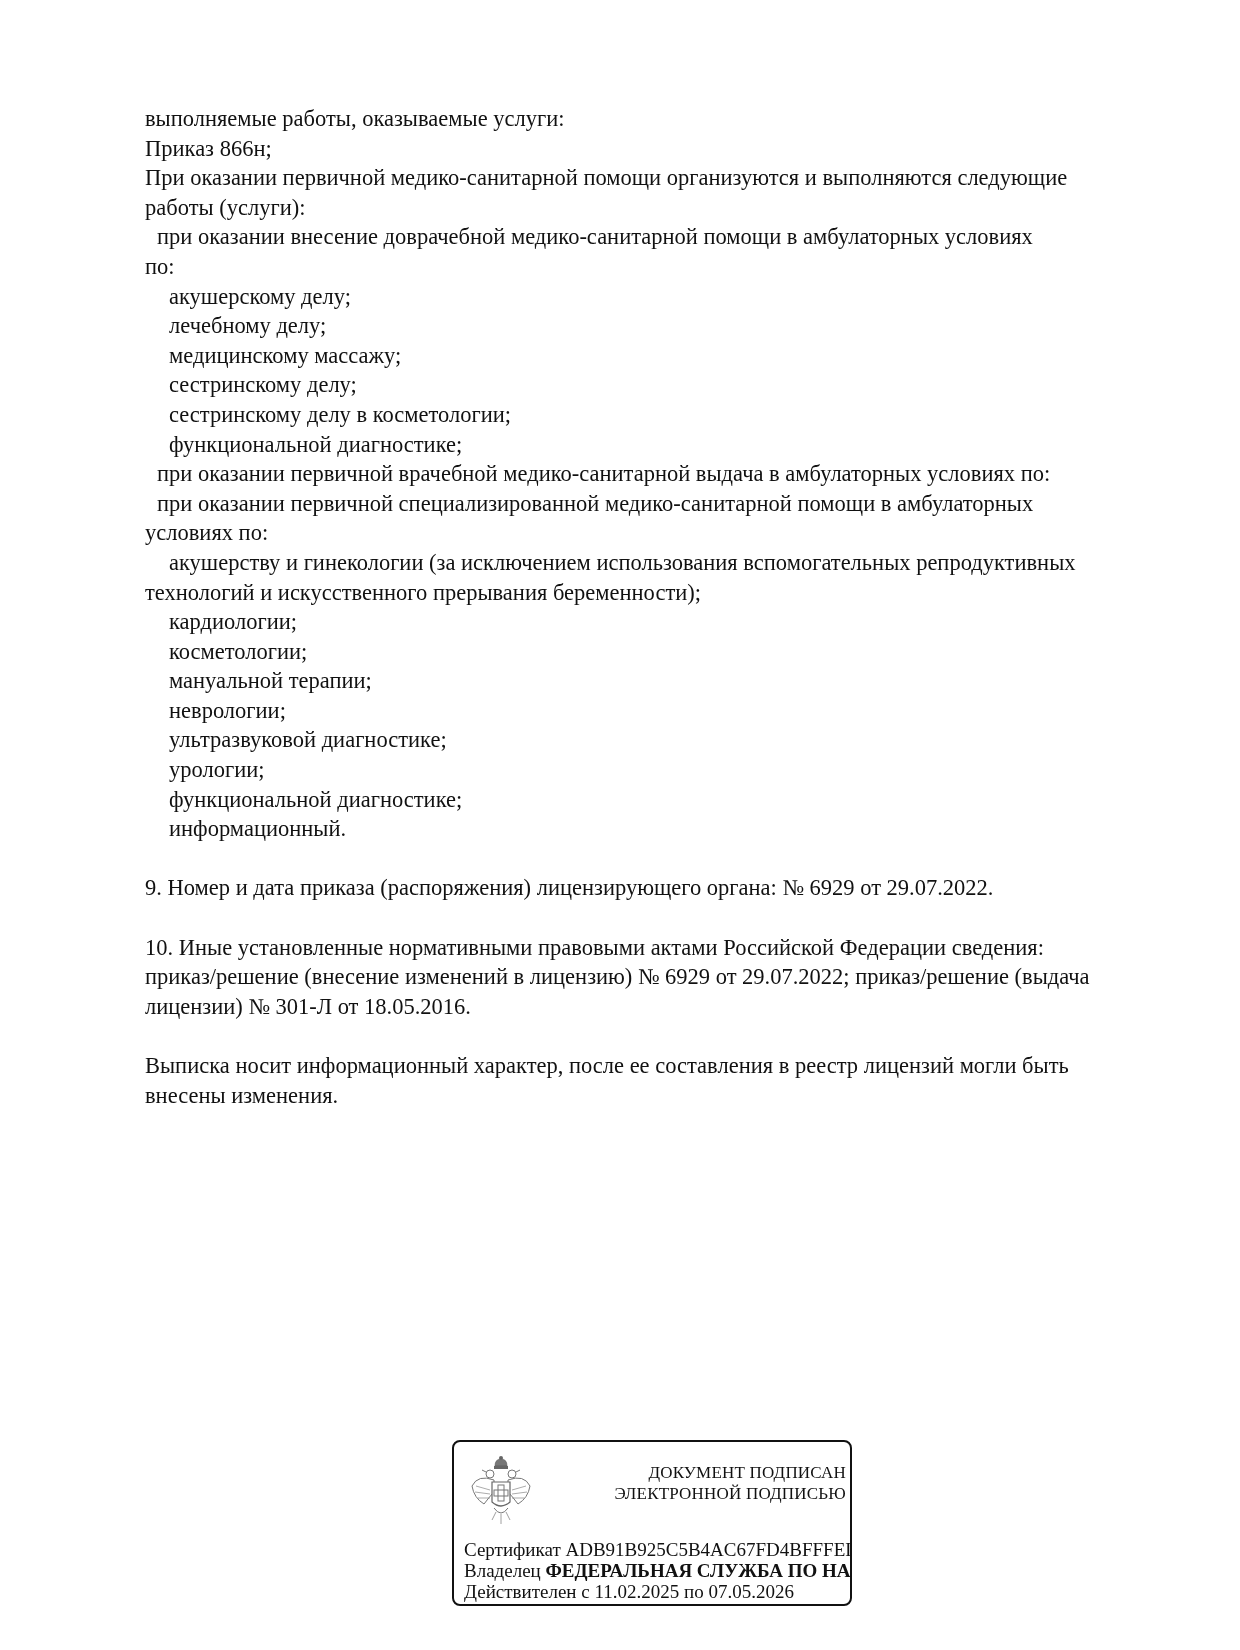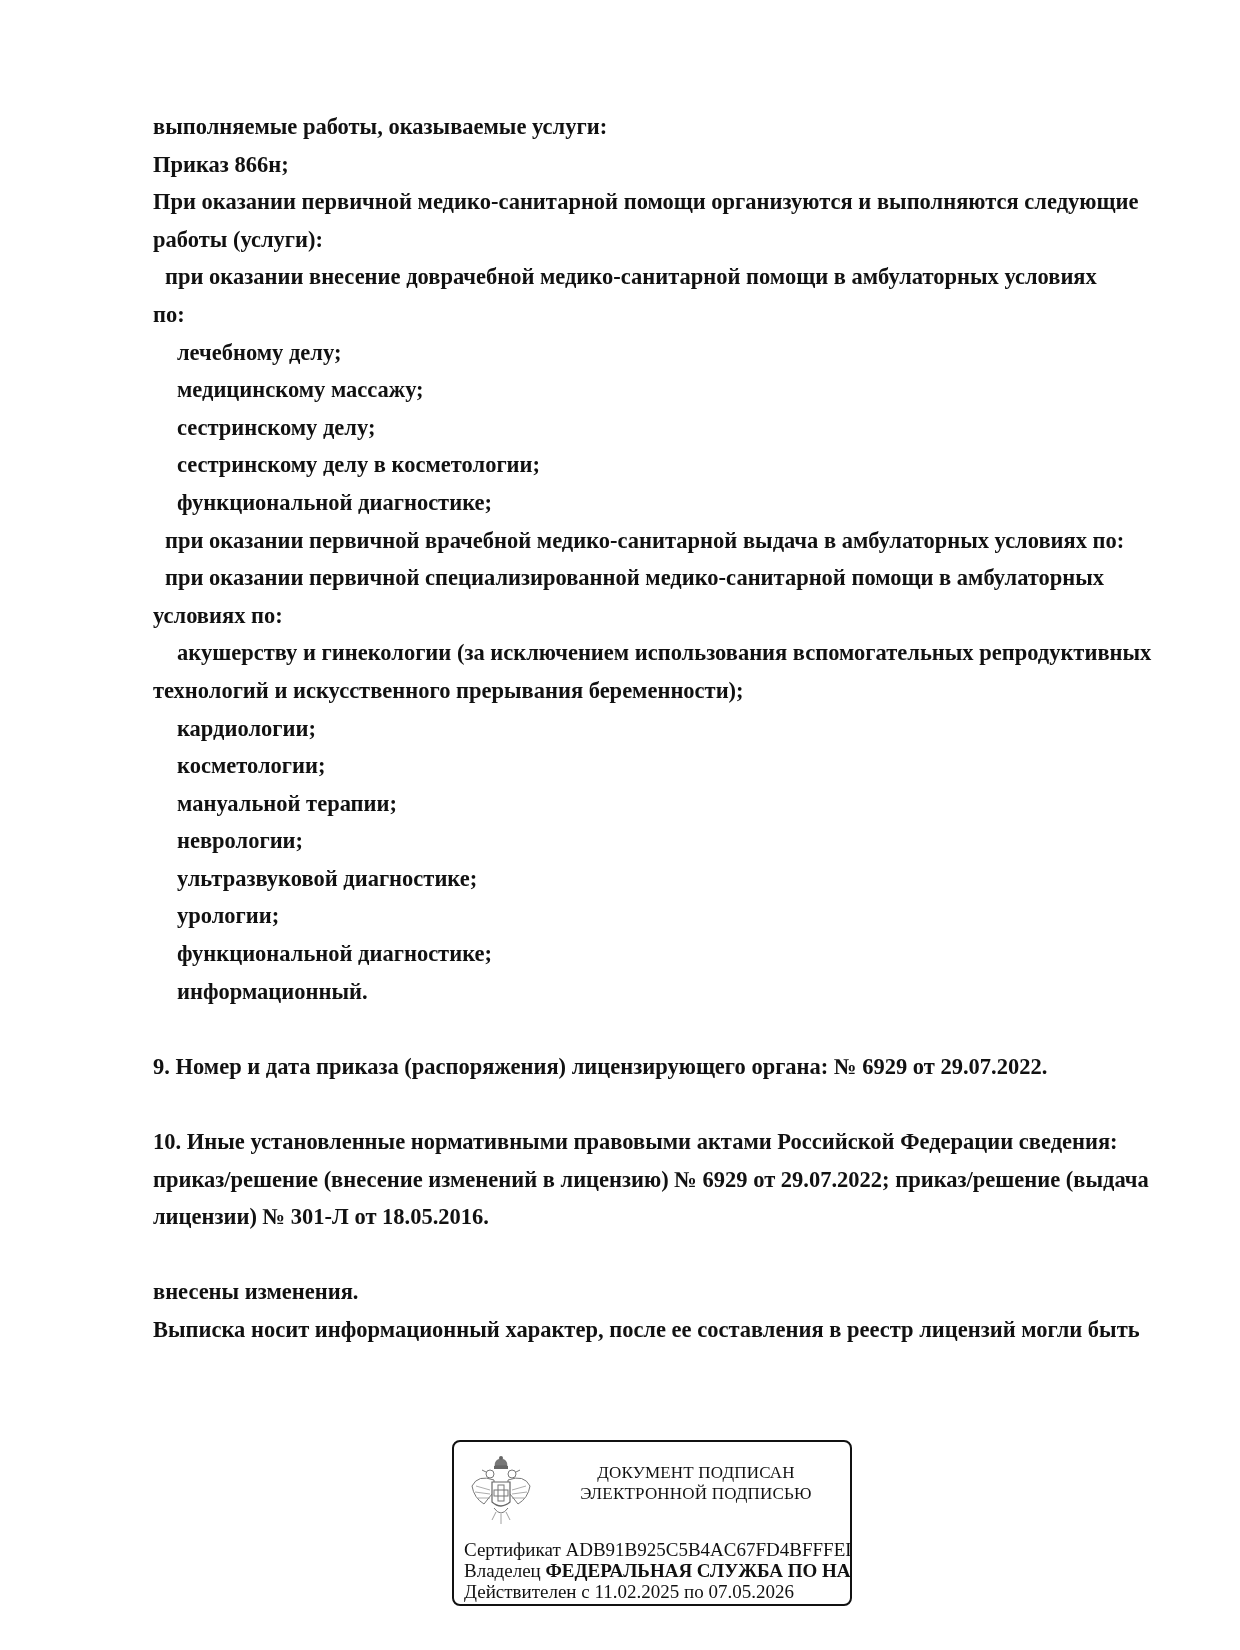--- a/index.html
+++ b/index.html
@@ -18,23 +18,22 @@
     .page-content {
       position: absolute;
       left: 145px;
       top: 104px;
       width: 1020px;
       font-size: 22.5px;
       line-height: 29.6px;
     }
     .line {
       white-space: nowrap;
-      margin: 8px;
+      margin: 0;
       padding: 0;
-      font-weight: bold;
     }
     .indent1 { padding-left: 12px; }
     .indent2 { padding-left: 24px; }
     .gap { height: 29.6px; }
 
     .stamp {
       position: absolute;
       left: 452px;
       top: 1440px;
       width: 400px;
@@ -50,21 +49,21 @@
       left: 14px;
       top: 10px;
       width: 66px;
       height: 76px;
     }
     .stamp-title {
       position: absolute;
       left: 92px;
       top: 20px;
       width: 300px;
-      text-align: center;
+      text-align: right;
       font-size: 17px;
       line-height: 21px;
       letter-spacing: 0.2px;
     }
     .stamp-info {
       position: absolute;
       left: 10px;
       top: 97px;
       width: 500px;
       font-size: 19px;
@@ -80,20 +79,21 @@
 
 <div class="page-content">
   <p class="line">выполняемые работы, оказываемые услуги:</p>
   <p class="line">Приказ 866н;</p>
   <p class="line">При оказании первичной медико-санитарной помощи организуются и выполняются следующие</p>
   <p class="line">работы (услуги):</p>
 
   <div>
     <p class="line indent1">при оказании внесение доврачебной медико-санитарной помощи в амбулаторных условиях</p>
     <p class="line">по:</p>
+    <p class="line indent2">акушерскому делу;</p>
     <p class="line indent2">лечебному делу;</p>
     <p class="line indent2">медицинскому массажу;</p>
     <p class="line indent2">сестринскому делу;</p>
     <p class="line indent2">сестринскому делу в косметологии;</p>
     <p class="line indent2">функциональной диагностике;</p>
   </div>
 
   <div>
     <p class="line indent1">при оказании первичной врачебной медико-санитарной выдача в амбулаторных условиях по:</p>
   </div>
@@ -118,22 +118,22 @@
 
   <div class="gap"></div>
   <div>
     <p class="line">10. Иные установленные нормативными правовыми актами Российской Федерации сведения:</p>
     <p class="line">приказ/решение (внесение изменений в лицензию) № 6929 от 29.07.2022; приказ/решение (выдача</p>
     <p class="line">лицензии) № 301-Л от 18.05.2016.</p>
   </div>
 
   <div class="gap"></div>
   <div>
+    <p class="line">Выписка носит информационный характер, после ее составления в реестр лицензий могли быть</p>
     <p class="line">внесены изменения.</p>
-    <p class="line">Выписка носит информационный характер, после ее составления в реестр лицензий могли быть</p>
   </div>
 </div>
 
 <div class="stamp">
   <div class="stamp-emblem">
     <svg viewBox="0 0 66 76" width="66" height="76" xmlns="http://www.w3.org/2000/svg">
 
       <circle cx="33" cy="6" r="2" fill="#666"></circle>
       <path d="M27 14 Q27 7 33 7 Q39 7 39 14 Z" fill="#777" stroke="#555" stroke-width="0.6"></path>
       <rect x="26" y="14" width="14" height="3" fill="#666"></rect>

